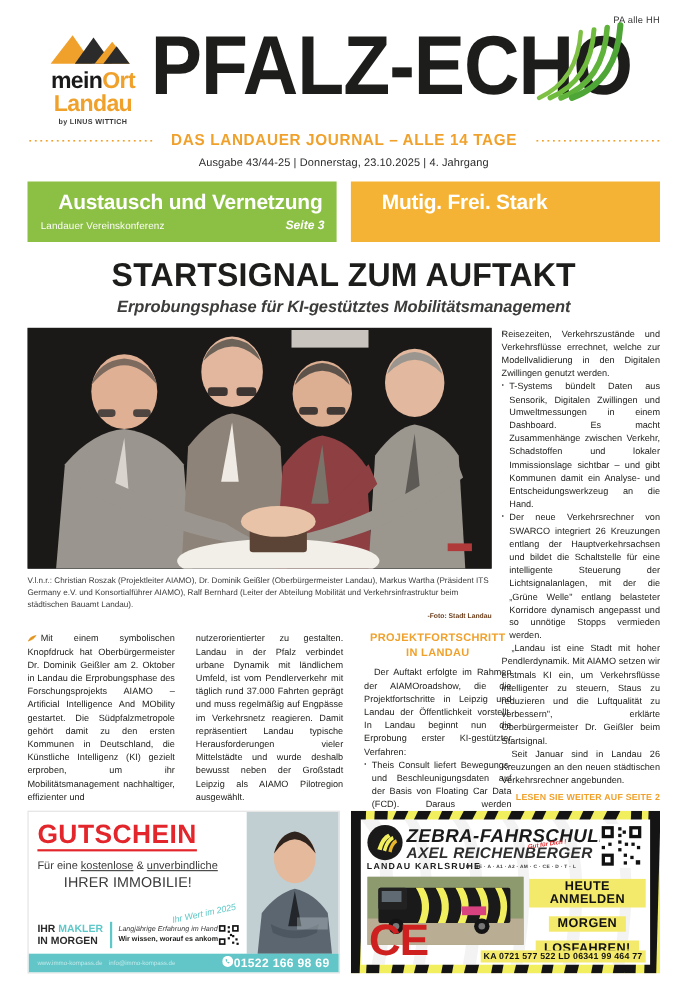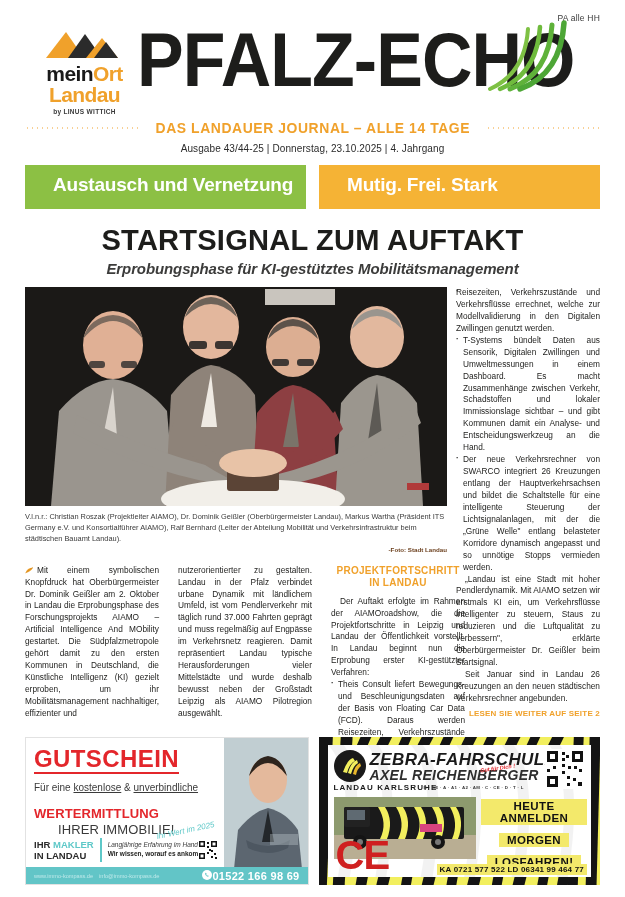--- a/index.html
+++ b/index.html
@@ -567,20 +567,24 @@
     <div class="strapline-text">DAS LANDAUER JOURNAL – ALLE 14 TAGE</div>
     <div class="dots"></div>
   </div>
 
   <div class="issue-line">Ausgabe 43/44-25 | Donnerstag, 23.10.2025 | 4. Jahrgang</div>
 
   <div class="teasers">
 
     <div class="teaser" style="background:#8cc044">
       <div class="teaser-title">Austausch und Vernetzung</div>
+      <div class="teaser-row">
+        <div class="teaser-sub">Landauer Vereinskonferenz</div>
+        <div class="teaser-page">Seite 3</div>
+      </div>
     </div>
 
     <div class="teaser" style="background:#f5b335">
       <div class="teaser-title">Mutig. Frei. Stark</div>
     </div>
   </div>
 
   <div class="headline">STARTSIGNAL ZUM AUFTAKT</div>
   <div class="subhead">Erprobungsphase für KI-gestütztes Mobilitätsmanagement</div>
 
@@ -673,30 +677,29 @@
     </div>
 
   </div>
 
   <div class="ads">
 
     <div class="ad ad-immo">
       <div class="immo-body">
         <div class="immo-gutschein">GUTSCHEIN</div>
         <div class="immo-line2"><span>Für eine </span><u>kostenlose</u><span> &amp; </span><u>unverbindliche</u></div>
-        <div class="immo-wert">WERTERMITTLUNG</div>
         <div class="immo-imm">IHRER IMMOBILIE!</div>
       </div>
 
       <div class="immo-script">Ihr Wert im 2025</div>
 
       <div class="immo-bottomrow">
         <div class="immo-makler">
           <span>IHR </span><span class="hl">MAKLER</span><br>
-          <span>IN LANDAU</span>
+          <span>IN MORGEN</span>
         </div>
         <div class="immo-divider"></div>
         <div class="immo-claim">
           <div class="hand">Langjährige Erfahrung im Handwerk</div>
           <div class="bold">Wir wissen, worauf es ankommt!</div>
         </div>
       </div>
 
       <div class="immo-qr">
         <svg viewBox="0 0 20 20" xmlns="http://www.w3.org/2000/svg">

